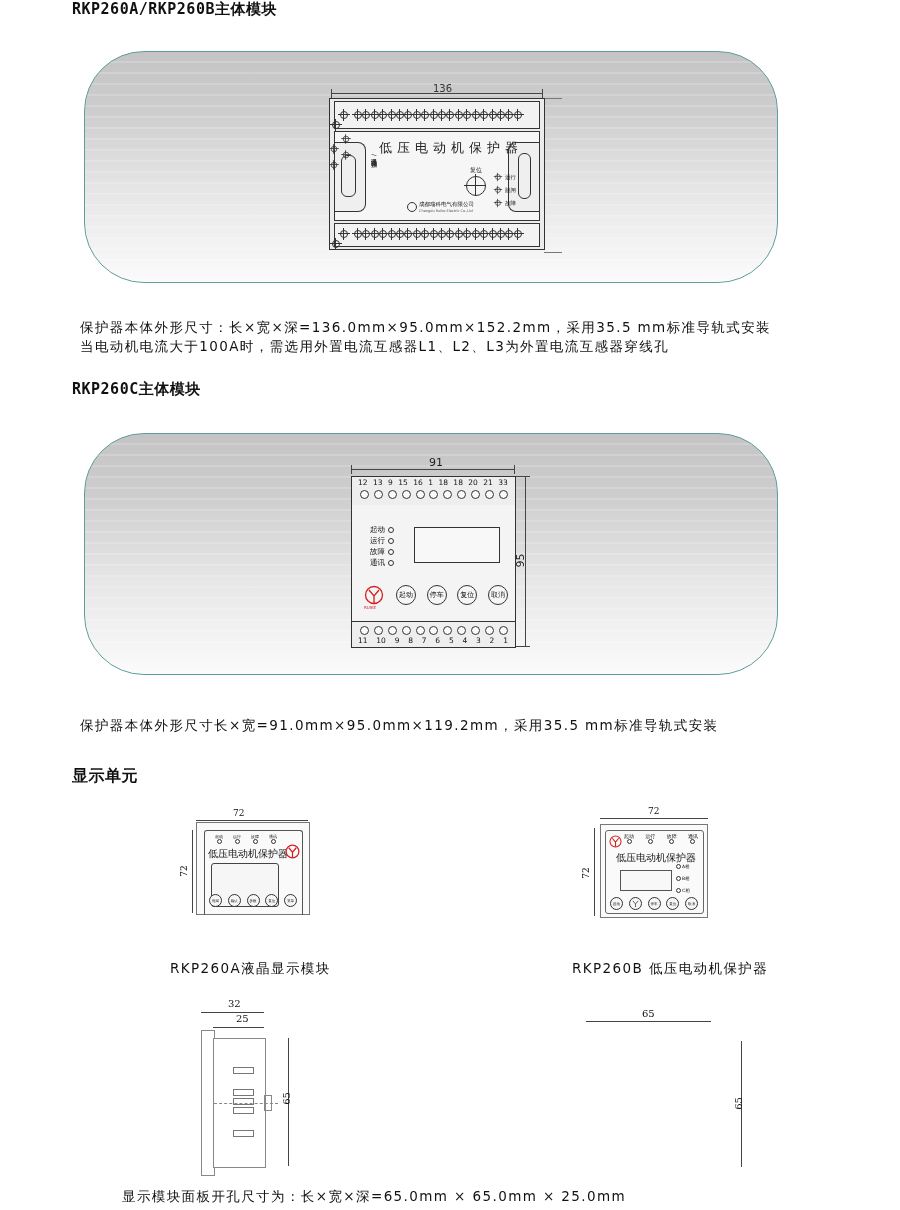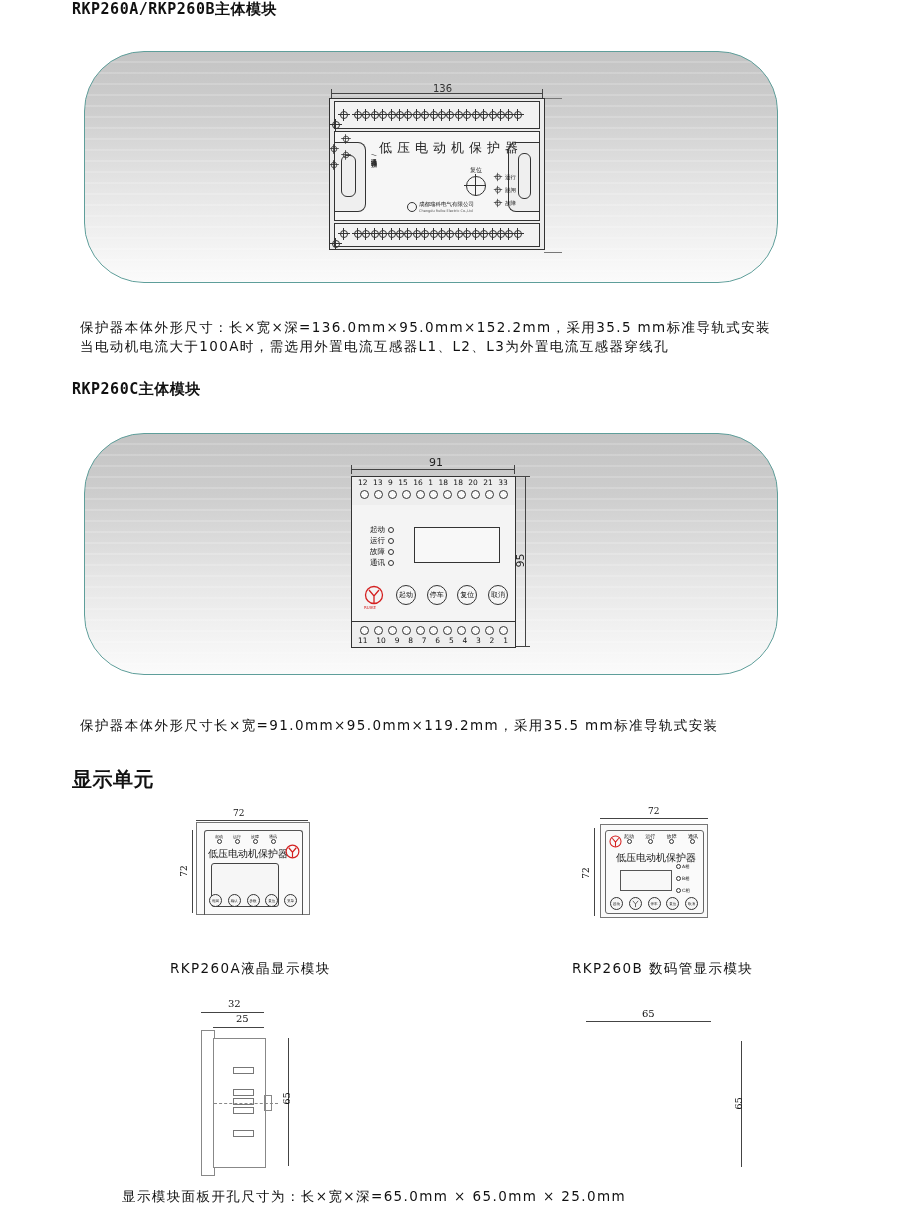--- a/index.html
+++ b/index.html
@@ -344,21 +344,21 @@
           <span>2</span>
           <span>1</span>
         </div>
       </div>
     </div>
   </div>
 </div>
 
 <div class="abs para" style="left:80px;top:716px;">保护器本体外形尺寸长×宽=91.0mm×95.0mm×119.2mm，采用35.5 mm标准导轨式安装</div>
 
-<div class="abs h-title" style="left:72px;top:766px;font-size:20px;">显示单元</div>
+<div class="abs h-title" style="left:72px;top:766px;font-size:16px;">显示单元</div>
 
 <div class="abs" style="left:178px;top:808px;width:130px;height:105px;">
   <div class="abs serif" style="left:55px;top:0px;font-size:9px;">72</div>
   <div class="dimline" style="left:18px;top:12px;width:112px;height:1px;"></div>
   <div class="dimline" style="left:14px;top:22px;width:1px;height:83px;"></div>
   <div class="abs serif" style="left:0px;top:58px;font-size:9px;transform:rotate(-90deg);">72</div>
   <div class="abs" style="left:18px;top:14px;width:112px;height:91px;border:1px solid #777;background:#fafafa;">
     <div class="abs" style="left:7px;top:7px;width:97px;height:84px;border:1px solid #555;border-bottom:none;border-radius:3px 3px 0 0;">
       <div class="abs" style="left:10px;top:3px;width:62px;display:flex;justify-content:space-between;font-size:4px;">
         <div style="display:flex;flex-direction:column;align-items:center;">
@@ -453,21 +453,21 @@
           </div>
         <div class="btnc" style="width:13px;height:13px;font-size:3.5px;">停车</div>
         <div class="btnc" style="width:13px;height:13px;font-size:3.5px;">复位</div>
         <div class="btnc" style="width:13px;height:13px;font-size:3.5px;">取消</div>
       </div>
     </div>
   </div>
 </div>
 
 <div class="abs para" style="left:170px;top:959px;">RKP260A液晶显示模块</div>
-<div class="abs para" style="left:572px;top:959px;">RKP260B 数码管显示模块</div>
+<div class="abs para" style="left:572px;top:959px;">RKP260B 低压电动机保护器</div>
 
 <div class="abs" style="left:198px;top:998px;width:100px;height:178px;text-align:center;">
   <div class="abs serif" style="left:30px;top:0px;font-size:10px;">32</div>
   <div class="dimline" style="left:3px;top:14px;width:63px;height:1px;"></div>
   <div class="abs serif" style="left:38px;top:15px;font-size:10px;">25</div>
   <div class="dimline" style="left:15px;top:29px;width:51px;height:1px;"></div>
   <div class="abs" style="left:3px;top:32px;width:12px;height:144px;border:1px solid #888;background:#fff;"></div>
   <div class="abs" style="left:15px;top:40px;width:51px;height:128px;border:1px solid #888;background:#fff;">
     <div class="abs" style="left:19px;top:28px;width:19px;height:5px;border:1px solid #777;"></div>
     <div class="abs" style="left:19px;top:50px;width:19px;height:5px;border:1px solid #777;"></div>

